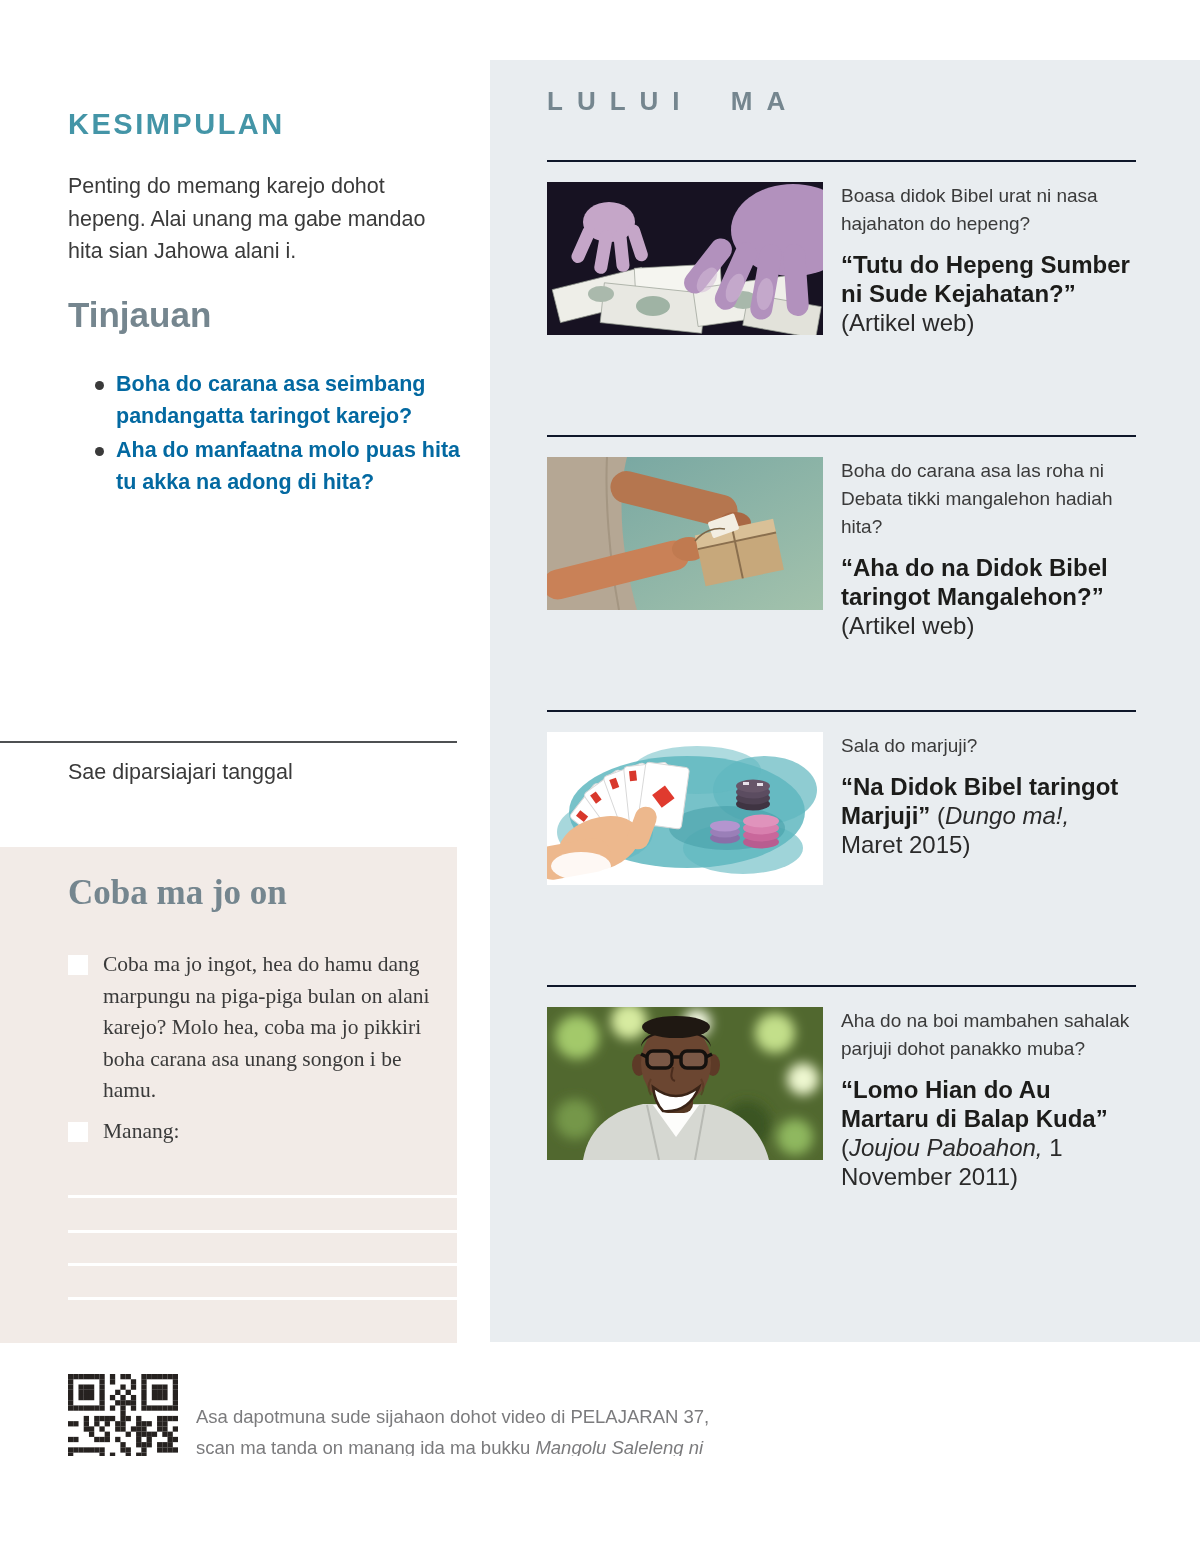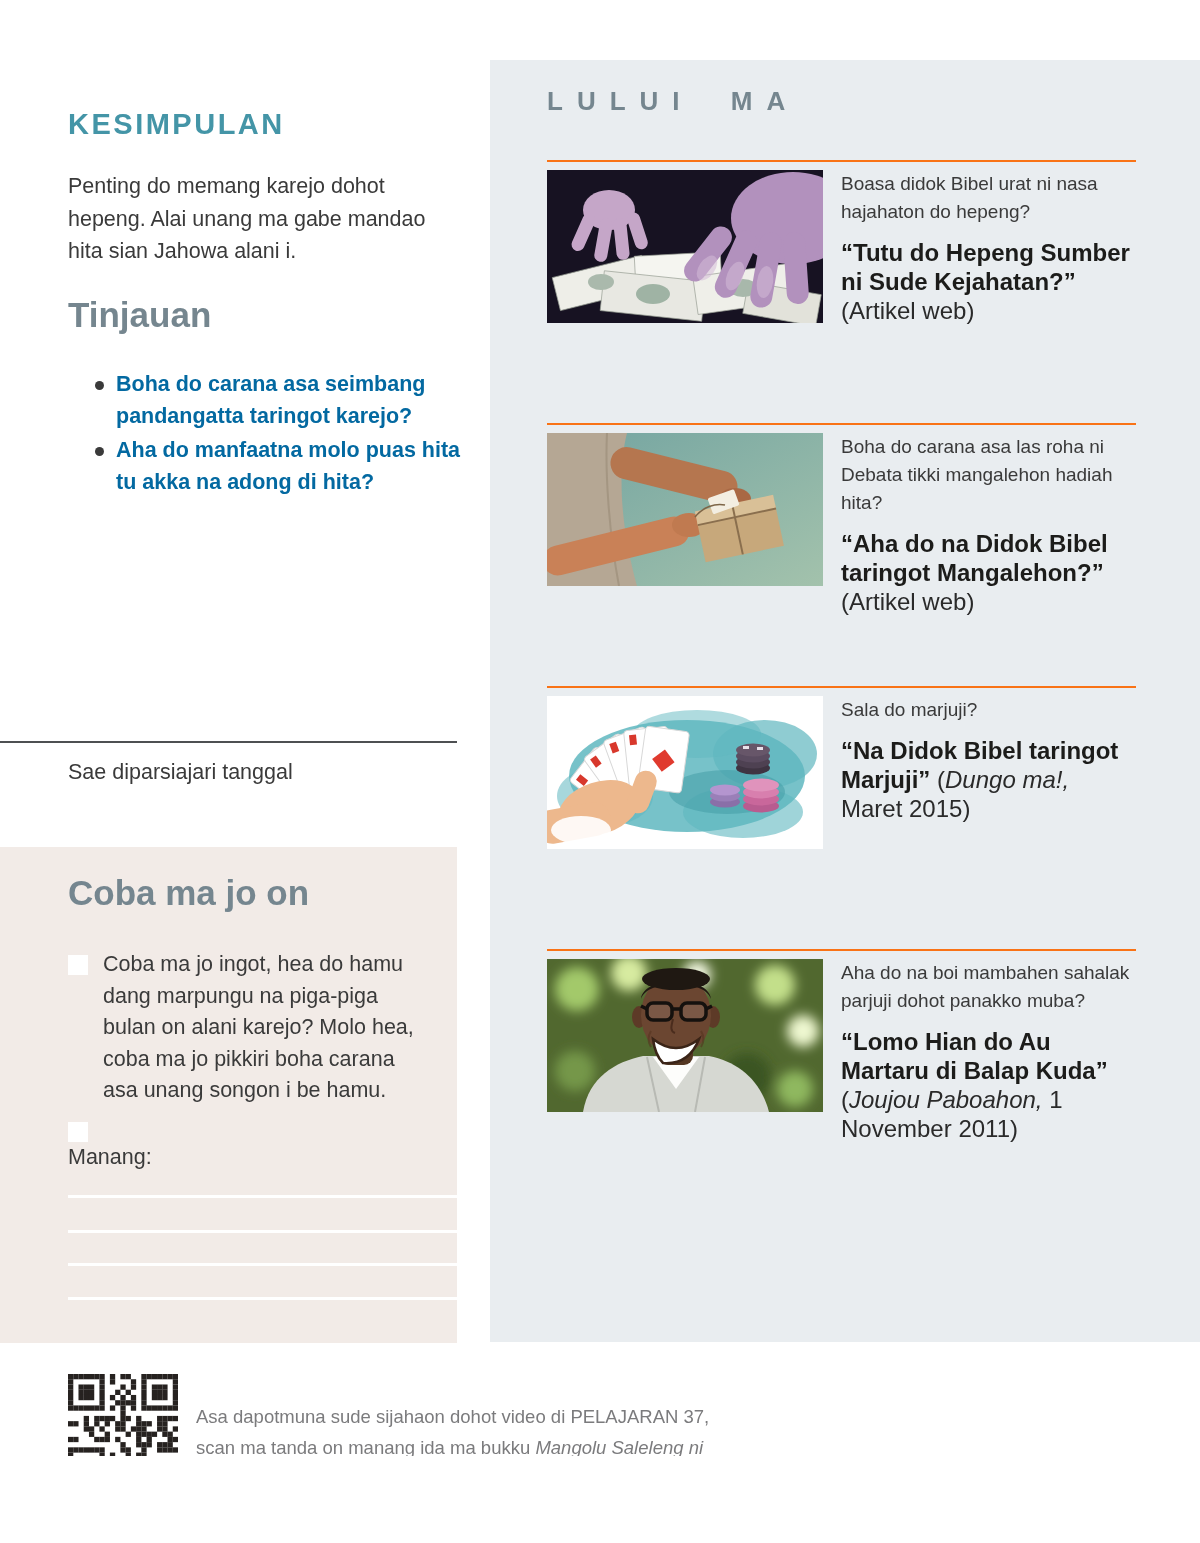--- a/index.html
+++ b/index.html
@@ -13,39 +13,39 @@
           font-size:21.5px;line-height:32.5px;color:#3a3a3a;}
   .h-slate{margin:0;font-size:35px;font-weight:bold;color:#75868f;}
   #review-title{position:absolute;left:68px;top:295px;}
   .review-list{position:absolute;left:95px;top:369px;width:366px;margin:0;padding:0;list-style:none;}
   .review-list li{display:flex;margin:0 0 3px 0;font-size:21.5px;line-height:31.5px;color:#0369a1;font-weight:bold;}
   .dot{flex:none;width:9px;height:9px;border-radius:50%;background:#3a3a3a;margin:12px 12px 0 0;}
 
   .rule-dark{position:absolute;left:0;top:741px;width:457px;height:2px;background:#4d5052;}
   .date-label{position:absolute;left:68px;top:760px;margin:0;font-size:21.5px;color:#3a3a3a;}
 
-  .beige-panel{position:absolute;left:0;top:847px;width:457px;height:496px;background:#f2ebe7;box-sizing:border-box;padding:26px 0 0 68px;}
+  .beige-panel{position:absolute;left:0;top:847px;width:457px;height:496px;background:#f2ebe7;box-sizing:border-box;padding:26px 0 0 68px;font-family:Liberation Serif, serif;}
   .beige-panel h2{margin:0 0 36px 0;}
   .check-row{display:flex;width:362px;}
-  .check-row + .check-row{margin-top:9px;flex-direction:column;}
+  .check-row + .check-row{margin-top:9px;}
   .checkbox{flex:none;width:20px;height:20px;background:#ffffff;margin:6px 15px 0 0;}
   .check-row p{margin:0;font-size:21.5px;line-height:31.5px;color:#3a3a3a;}
   .answer-line{position:absolute;left:68px;width:389px;height:3px;background:#ffffff;}
 
   .qr-box{position:absolute;left:68px;top:1374px;width:110px;height:110px;}
   .qr-caption{position:absolute;left:196px;top:1402px;width:552px;margin:0;
           font-size:18.5px;line-height:30.5px;color:#7b7b7d;}
 
   
   .right-panel{position:absolute;left:490px;top:60px;width:710px;height:1282px;background:#e9edf0;
           box-sizing:border-box;padding:0 64px 0 57px;}
   .right-panel h2{margin:0;padding-top:26px;font-size:26px;font-weight:bold;color:#75868f;
           letter-spacing:14px;word-spacing:16px;white-space:nowrap;}
   .ref-list{margin-top:43px;}
-  .ref-item{border-top:2px solid #f97316;box-sizing:content-box;height:253px;padding-top:8px;
+  .ref-item{border-top:2px solid #0f172a;box-sizing:content-box;height:253px;padding-top:20px;
           display:flex;gap:18px;}
   .ref-img{flex:none;width:276px;height:153px;display:block;}
   .ref-text{width:295px;}
   .ref-q{margin:0;font-size:19px;line-height:28px;color:#3a3a3a;}
   .ref-t{margin:12px 0 0 0;font-size:24px;line-height:29px;color:#1c1c1a;font-weight:bold;}
   .ref-t .reg{font-weight:normal;color:#2a2a2a;}
   .ref-t i.reg{font-style:italic;}
 </style>
 </head>
 <body>

